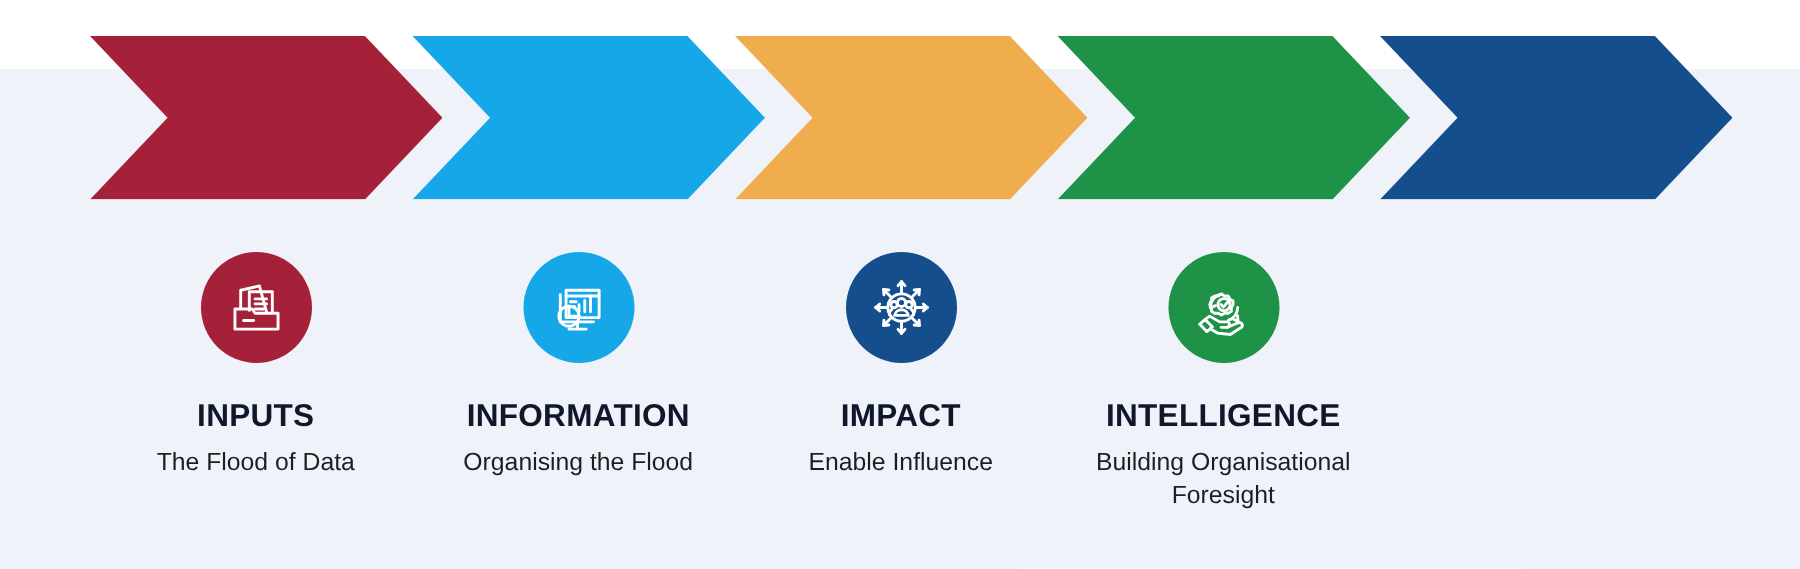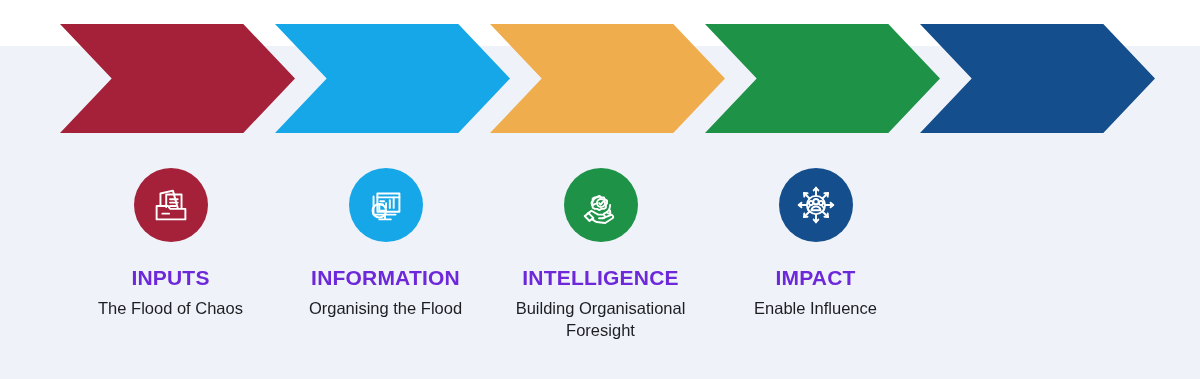--- a/index.html
+++ b/index.html
@@ -78,21 +78,21 @@
   .icon-circle svg {
     width: 46px;
     height: 46px;
     display: block;
   }
   .col-title {
     margin-top: 24px;
     font-size: 21px;
     font-weight: bold;
     letter-spacing: 0.2px;
-    color: #6d28d9;
+    color: #0f172a;
     line-height: 1.1;
     white-space: nowrap;
   }
   .col-sub {
     margin-top: 9px;
     font-size: 16.5px;
     font-weight: normal;
     color: #1d1d22;
     line-height: 1.32;
     max-width: 212px;
@@ -120,57 +120,40 @@
       <div class="icon-circle" style="background:#a52139;">
         <svg viewBox="0 0 48 48" fill="none" stroke="#ffffff" stroke-width="2" stroke-linecap="round" stroke-linejoin="round">
           <path d="M13 24 L13 12 L26 9 L31 27"></path>
           <path d="M19 26 L19 13 L35 13 L35 27"></path>
           <path d="M23 18 H31 M23 21.5 H31 M23 25 H29"></path>
           <path d="M9 25 H21 L23 28 H39 V39 H9 Z"></path>
           <path d="M15 33 H22"></path>
         </svg>
       </div>
       <div class="col-title">INPUTS</div>
-      <div class="col-sub">The Flood of Chaos</div>
+      <div class="col-sub">The Flood of Data</div>
     </div>
 
     <div class="column">
       <div class="icon-circle" style="background:#16a7e8;">
         <svg viewBox="0 0 48 48" fill="none" stroke="#ffffff" stroke-width="2" stroke-linecap="round" stroke-linejoin="round">
           <path d="M15 12 H38 V31 H15 Z"></path>
           <path d="M15 16 H38"></path>
           <path d="M11 15 V34 H34"></path>
           <path d="M23 35 V39 M17 39 H29"></path>
           <path d="M24 27 V22 M28 27 V19 M32 27 V16"></path>
           <path d="M18 20 H22 M18 23.5 H21"></path>
           <circle cx="17" cy="30" r="7"></circle>
           <path d="M17 23 V30 H24"></path>
         </svg>
       </div>
       <div class="col-title">INFORMATION</div>
       <div class="col-sub">Organising the Flood</div>
     </div>
 
-
-    <div class="column">
-      <div class="icon-circle" style="background:#1e9247;">
-        <svg viewBox="0 0 48 48" fill="none" stroke="#ffffff" stroke-width="2" stroke-linecap="round" stroke-linejoin="round">
-          <path d="M24 20 l2.2 -1.3 l2.2 1.3 l2.5 0 l1.2 2.2 l2.2 1.3 l0 2.5 l-1.2 2.2 l0 2.5 l-2.2 1.3 l-2.5 0 l-2.2 1.3 l-2.2 -1.3 l-2.5 0 l-2.2 -1.3 l0 -2.5 l-1.2 -2.2 l1.2 -2.2 l0 -2.5 l2.2 -1.3 Z" transform="translate(-4,-4) scale(1.0)"></path>
-          <circle cx="24" cy="22" r="4.2"></circle>
-          <path d="M22 22 l1.6 1.7 l2.7 -3.2"></path>
-          <path d="M14.5 24 a9.5 9.5 0 0 1 8 -9.4 M33.5 24 a9.5 9.5 0 0 1 -6.5 9"></path>
-          <path d="M14.5 20.5 l0 3.8 l3.6 -1.6 M31 32.5 l2.8 1 l-0.4 -3.8"></path>
-          <path d="M10 33 l4 -3 l7 4 h5 a1.9 1.9 0 0 1 0 3.8 h-4"></path>
-          <path d="M26 37.8 l8 -3.2 a2 2 0 0 1 2.4 3 l-8 5.2 l-9 -1 l-5 -3"></path>
-          <path d="M7 35.5 l4 -3 l5 5 l-4 3.2 Z"></path>
-        </svg>
-      </div>
-      <div class="col-title">INTELLIGENCE</div>
-      <div class="col-sub">Building Organisational Foresight</div>
-    </div>
 
     <div class="column">
       <div class="icon-circle" style="background:#144e8c;">
         <svg viewBox="0 0 48 48" fill="none" stroke="#ffffff" stroke-width="2" stroke-linecap="round" stroke-linejoin="round">
           <circle cx="24" cy="24" r="9.5"></circle>
           <circle cx="24" cy="20.5" r="2.8"></circle>
           <circle cx="18.8" cy="22" r="2.2"></circle>
           <circle cx="29.2" cy="22" r="2.2"></circle>
           <path d="M19.2 29.5 a4.9 4.9 0 0 1 9.6 0 Z"></path>
           <path d="M15.6 29 a3.6 3.6 0 0 1 1.6 -3.6 M32.4 29 a3.6 3.6 0 0 0 -1.6 -3.6"></path>
@@ -182,15 +165,32 @@
           <path d="M42 24 l-2.8 -2.4 M42 24 l-2.8 2.4"></path>
           <path d="M11.5 11.5 l0.3 3.7 M11.5 11.5 l3.7 0.3"></path>
           <path d="M36.5 36.5 l-0.3 -3.7 M36.5 36.5 l-3.7 -0.3"></path>
           <path d="M36.5 11.5 l-3.7 0.3 M36.5 11.5 l-0.3 3.7"></path>
           <path d="M11.5 36.5 l3.7 -0.3 M11.5 36.5 l0.3 -3.7"></path>
         </svg>
       </div>
       <div class="col-title">IMPACT</div>
       <div class="col-sub">Enable Influence</div>
     </div>
+
+    <div class="column">
+      <div class="icon-circle" style="background:#1e9247;">
+        <svg viewBox="0 0 48 48" fill="none" stroke="#ffffff" stroke-width="2" stroke-linecap="round" stroke-linejoin="round">
+          <path d="M24 20 l2.2 -1.3 l2.2 1.3 l2.5 0 l1.2 2.2 l2.2 1.3 l0 2.5 l-1.2 2.2 l0 2.5 l-2.2 1.3 l-2.5 0 l-2.2 1.3 l-2.2 -1.3 l-2.5 0 l-2.2 -1.3 l0 -2.5 l-1.2 -2.2 l1.2 -2.2 l0 -2.5 l2.2 -1.3 Z" transform="translate(-4,-4) scale(1.0)"></path>
+          <circle cx="24" cy="22" r="4.2"></circle>
+          <path d="M22 22 l1.6 1.7 l2.7 -3.2"></path>
+          <path d="M14.5 24 a9.5 9.5 0 0 1 8 -9.4 M33.5 24 a9.5 9.5 0 0 1 -6.5 9"></path>
+          <path d="M14.5 20.5 l0 3.8 l3.6 -1.6 M31 32.5 l2.8 1 l-0.4 -3.8"></path>
+          <path d="M10 33 l4 -3 l7 4 h5 a1.9 1.9 0 0 1 0 3.8 h-4"></path>
+          <path d="M26 37.8 l8 -3.2 a2 2 0 0 1 2.4 3 l-8 5.2 l-9 -1 l-5 -3"></path>
+          <path d="M7 35.5 l4 -3 l5 5 l-4 3.2 Z"></path>
+        </svg>
+      </div>
+      <div class="col-title">INTELLIGENCE</div>
+      <div class="col-sub">Building Organisational Foresight</div>
+    </div>
   </div>
 
 </div>
 
 </body></html>

